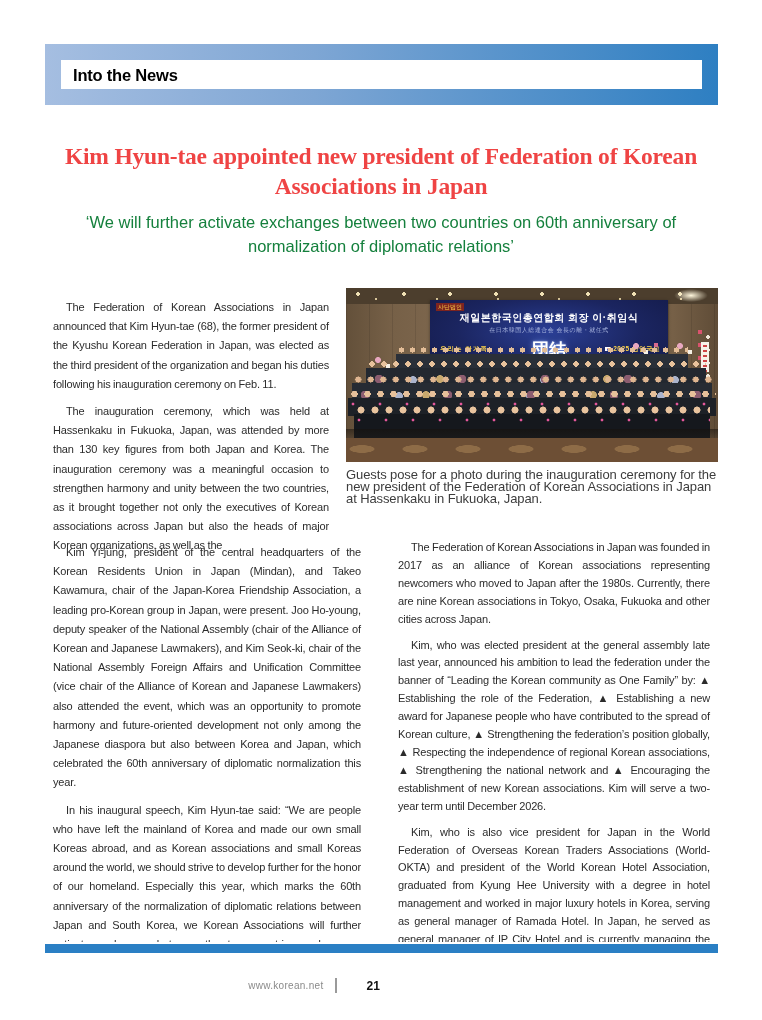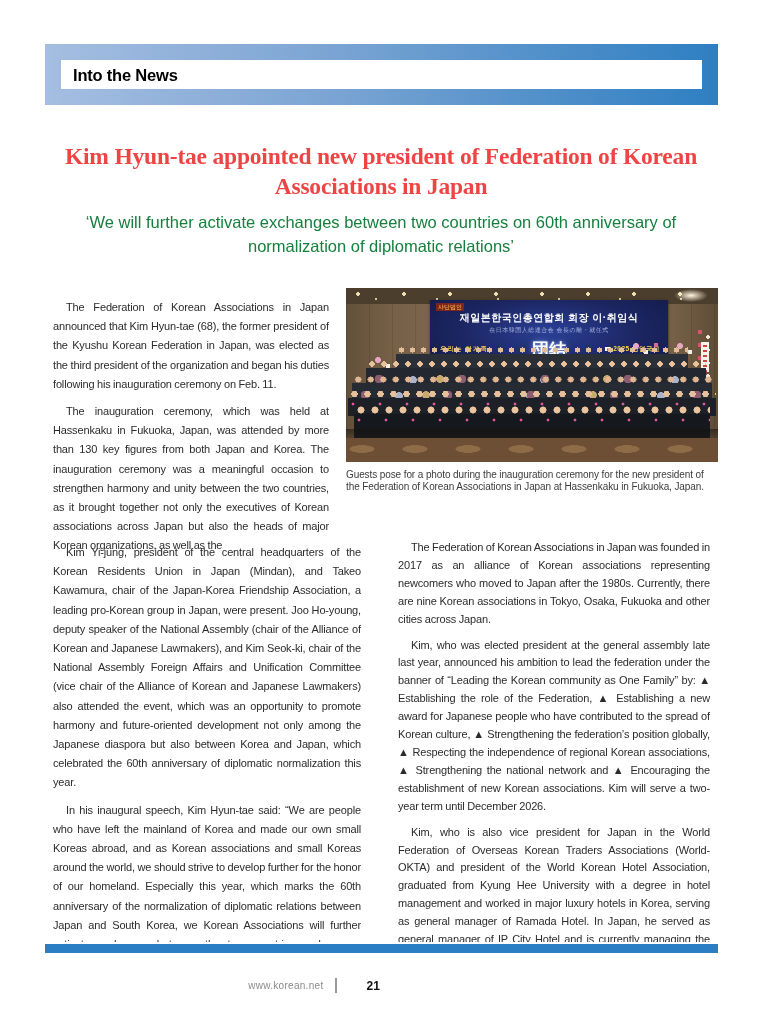--- a/index.html
+++ b/index.html
@@ -83,21 +83,21 @@
       radial-gradient(circle 4.5px at 9px 13px,#8c5d70 92%,transparent),
       radial-gradient(circle 4px at 43px 14px,#aab3cc 92%,transparent),
       radial-gradient(circle 4px at 70px 13px,#c8a96e 92%,transparent);
       background-size:83px 100%,131px 100%,167px 100%;background-repeat:repeat-x;}
   .ph-chairband{position:absolute;left:0;right:0;bottom:22px;height:11px;
       background:linear-gradient(180deg,rgba(22,17,12,.55),rgba(48,36,26,.2));}
   .ph-floor{position:absolute;left:0;right:0;bottom:0;height:24px;background-color:#6d4f35;
       background-image:radial-gradient(ellipse 13px 4px at 16px 11px,#8e6c47 90%,transparent),
                        radial-gradient(ellipse 10px 3px at 40px 18px,#7f5f3f 90%,transparent);
       background-size:53px 18px,67px 14px;}
-  .caption{margin-top:7px;font-size:10px;line-height:12px;color:#3c3c3c;letter-spacing:-0.1px;text-align:left;}
+  .caption{margin-top:7px;font-size:13px;line-height:12px;color:#3c3c3c;letter-spacing:-0.1px;text-align:left;}
 
   
   .endmark{display:inline-block;width:8px;height:9px;vertical-align:-1px;margin-left:3px;
       background:linear-gradient(135deg,#f3b33c 0%,#f3b33c 45%,#3f7fc1 55%,#3f7fc1 100%);position:relative;}
   .endmark::after{content:"";position:absolute;inset:1px;background:#eef3f8;
       background-image:linear-gradient(180deg,#344 0 0);background-size:3px 5px;background-position:center;background-repeat:no-repeat;}
 
   
   .bottom-bar{position:absolute;top:944px;left:45px;width:673px;height:9px;background:#2a7fc4;}
   .footer{position:absolute;top:978px;left:0;width:628px;display:flex;justify-content:center;align-items:center;}

